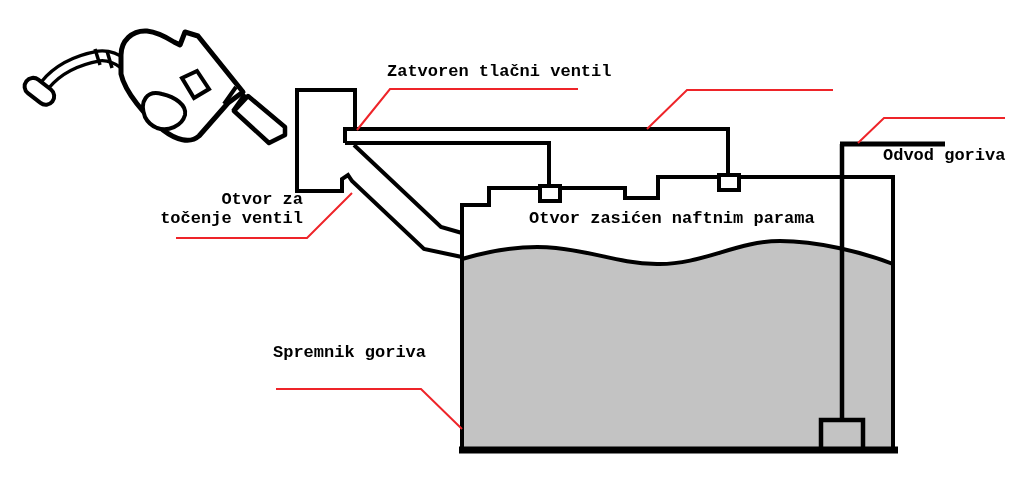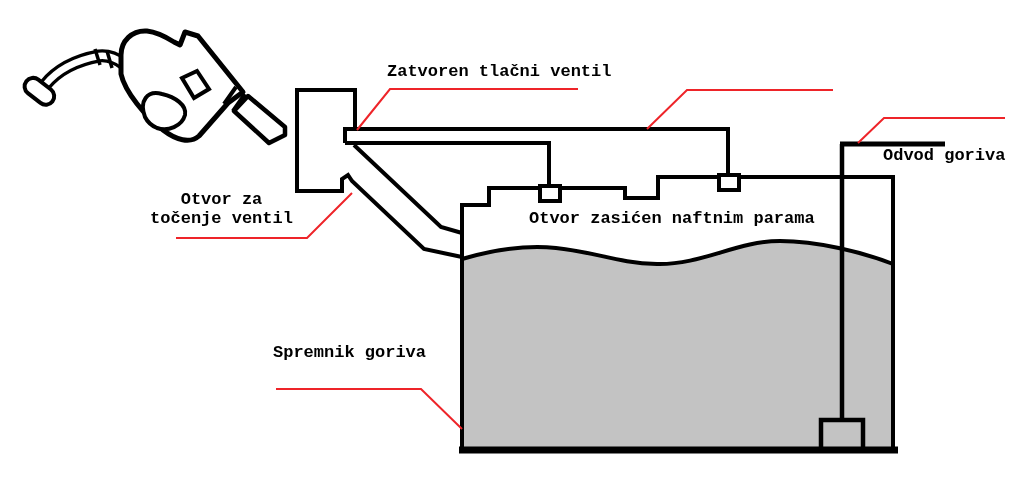--- a/index.html
+++ b/index.html
@@ -22,21 +22,21 @@
   .fuelfill{fill:var(--fuel);stroke:none;}
   .red{stroke:var(--red);fill:none;stroke-width:2;}
   .lbl{
     position:absolute;
     font-weight:700;
     font-size:17px;
     line-height:19px;
     color:#000;
     white-space:nowrap;
   }
-  .lbl.right{text-align:center;}
+  .lbl.right{text-align:right;}
 </style>
 </head>
 <body>
 
 <div id="canvas">
 
   <svg id="art" width="1009" height="496" viewBox="0 0 1009 496">
 
     <g>
       <path class="fuelfill" d="M462,259 C496,249 526,245 556,248 C596,252 617,263 657,264

